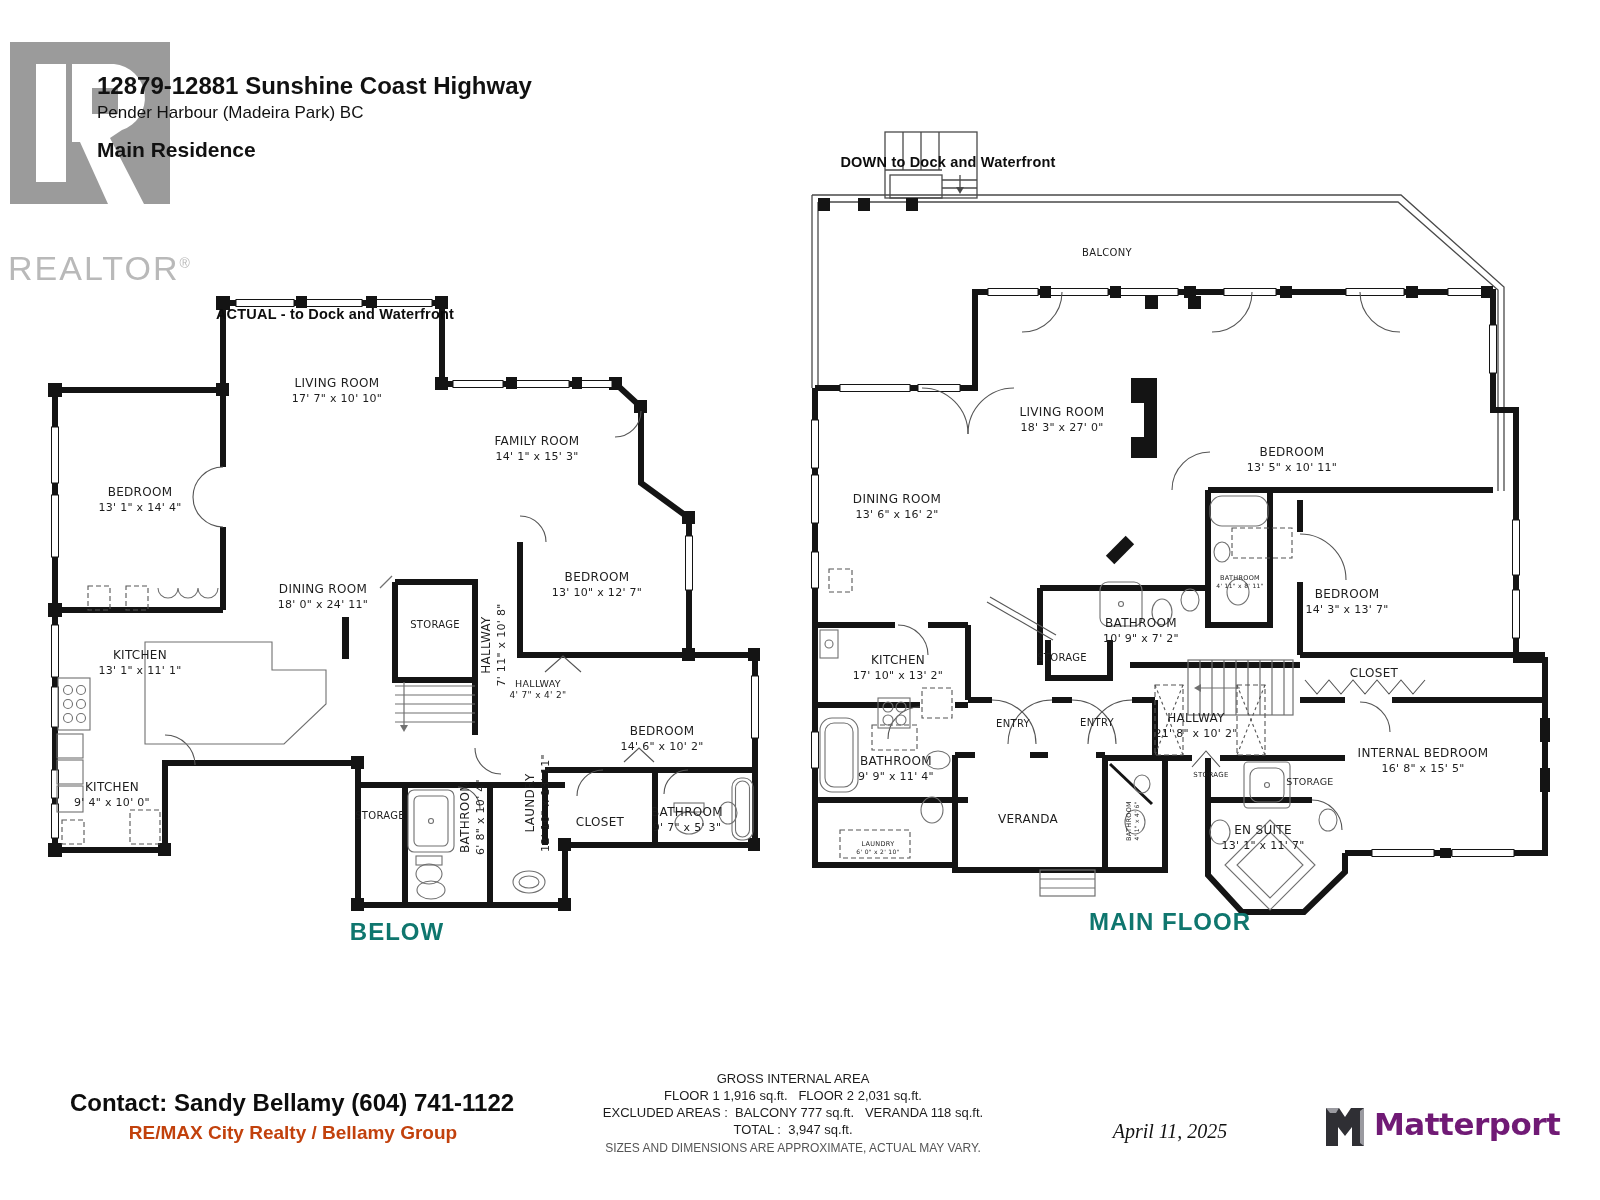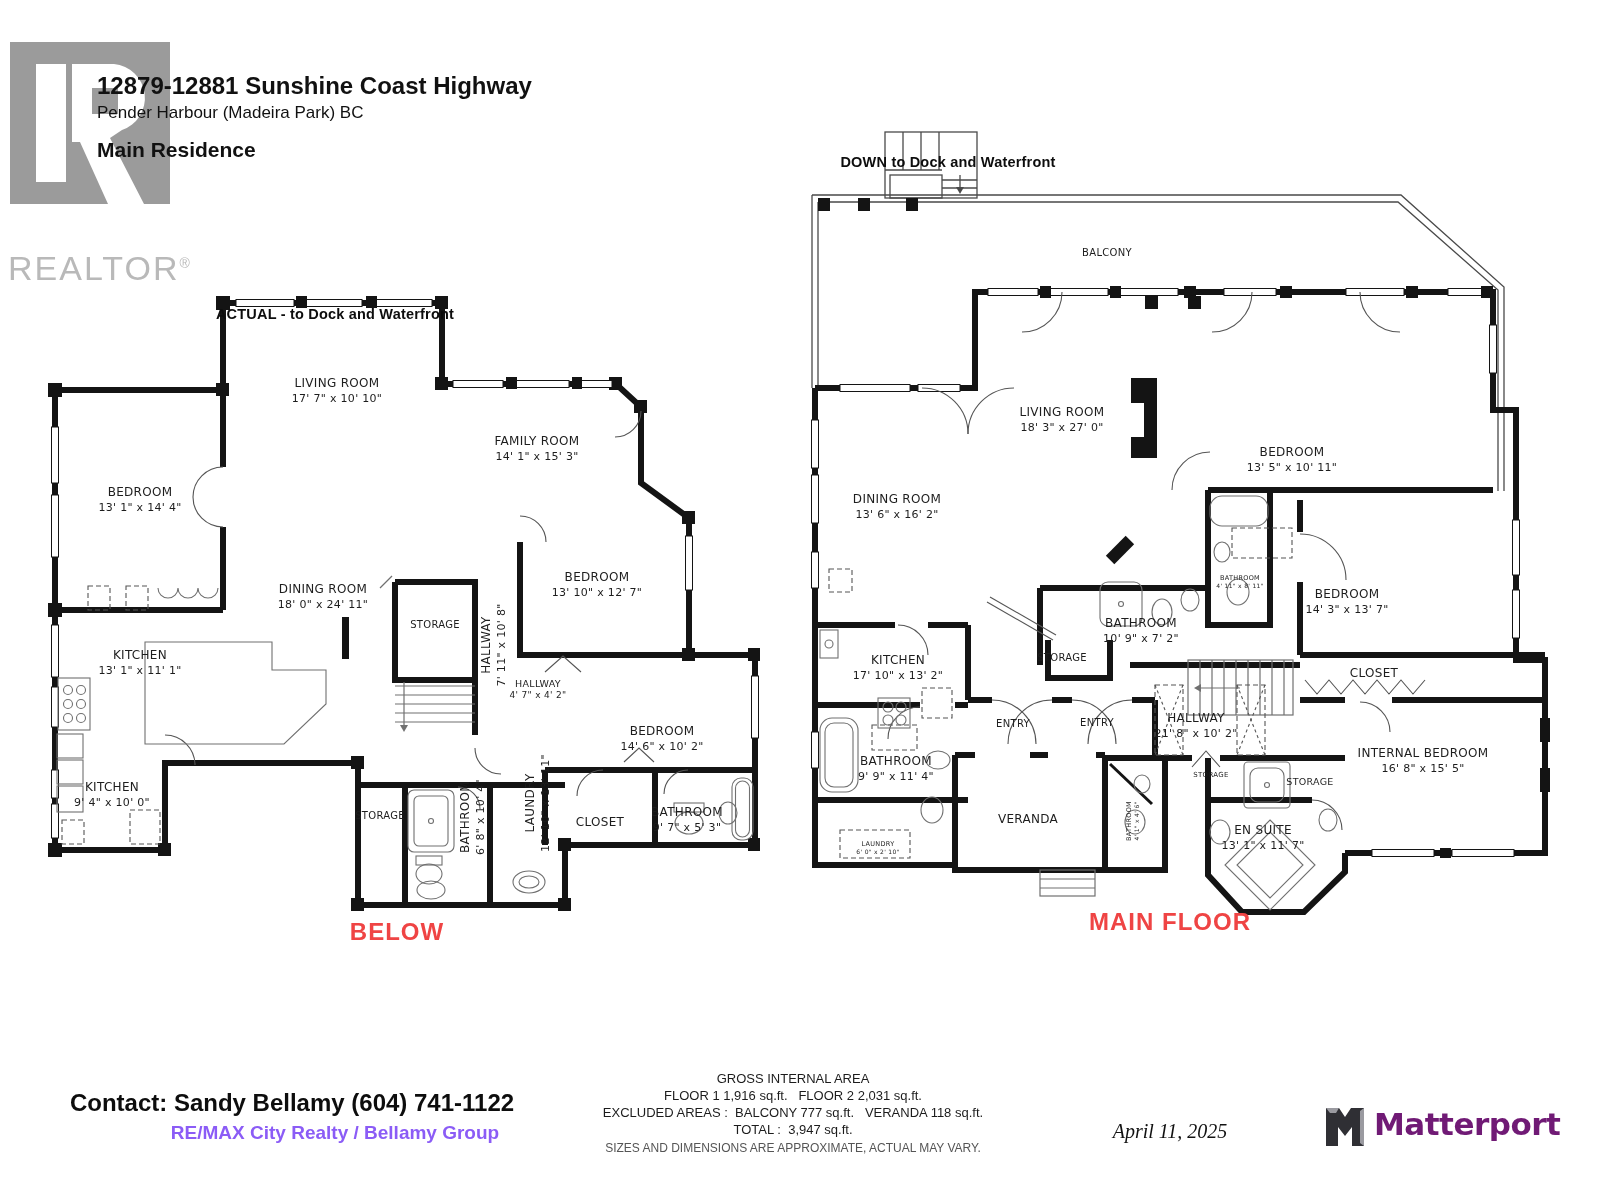--- a/index.html
+++ b/index.html
@@ -11,34 +11,34 @@
   .rot{transform:translate(-50%,-50%) rotate(-90deg);}
   .rname{font-size:12px;}
   .rdims{font-size:11px;}
   .f10 .rname{font-size:10px;}
   .f9 .rname{font-size:9.5px;}.f9 .rdims{font-size:9px;}
   .f6 .rname{font-size:6.5px;}.f6 .rdims{font-size:6px;}
   .f7 .rname{font-size:7px;}
   .annot{position:absolute;transform:translate(-50%,-50%);font:bold 14.5px "Liberation Sans",sans-serif;
          color:#0d0d0d;white-space:nowrap;letter-spacing:.2px;margin-top:48px;}
   .floorname{position:absolute;transform:translate(-50%,-50%);font:bold 24px "Liberation Sans",sans-serif;
-         color:#ef4444;letter-spacing:1px;white-space:nowrap;}
+         color:#0f766e;letter-spacing:1px;white-space:nowrap;}
   .hdr{position:absolute;left:97px;color:#111;white-space:nowrap;}
   .hdr-title{top:72px;font-size:24px;font-weight:bold;}
   .hdr-sub{top:103px;font-size:17px;}
   .hdr-res{top:138px;font-size:21px;font-weight:bold;}
   .hdr-not{top:177px;font-size:16px;}
   .realtor-wordmark{position:absolute;left:8px;top:207px;font-size:34px;color:#b9b9b9;
          letter-spacing:2px;font-family:"Liberation Sans",sans-serif;margin-top:42px;}
   .realtor-wordmark sup{font-size:14px;}
   .foot-center{position:absolute;transform:translate(-50%,-50%);font-family:Liberation Sans, sans-serif;
          font-size:13px;color:#1c1c1c;white-space:nowrap;}
   .foot-disc{font-size:12px;color:#555;}
   .contact{position:absolute;transform:translate(-50%,-50%);font:bold 24px "Liberation Sans",sans-serif;color:#0d0d0d;white-space:nowrap;}
-  .brokerage{position:absolute;transform:translate(-50%,-50%);font:bold 19px "Liberation Sans",sans-serif;color:#8b5cf6;white-space:nowrap;margin-left:42px;}
+  .brokerage{position:absolute;transform:translate(-50%,-50%);font:bold 19px "Liberation Sans",sans-serif;color:#c2410c;white-space:nowrap;}
   .date{position:absolute;transform:translate(-50%,-50%);font:italic 20px "Liberation Serif",serif;color:#111;white-space:nowrap;}
   .mp-text{position:absolute;left:1374px;top:1106px;font:bold 31px "DejaVu Sans",sans-serif;color:#701a75;letter-spacing:-.5px;}
 </style>
 </head>
 <body>
 
 <div class="page">
 
   <svg style="left:10px;top:42px" width="160" height="162" viewBox="0 0 160 162">
     <rect x="0" y="0" width="160" height="162" fill="#9b9b9b"></rect>

